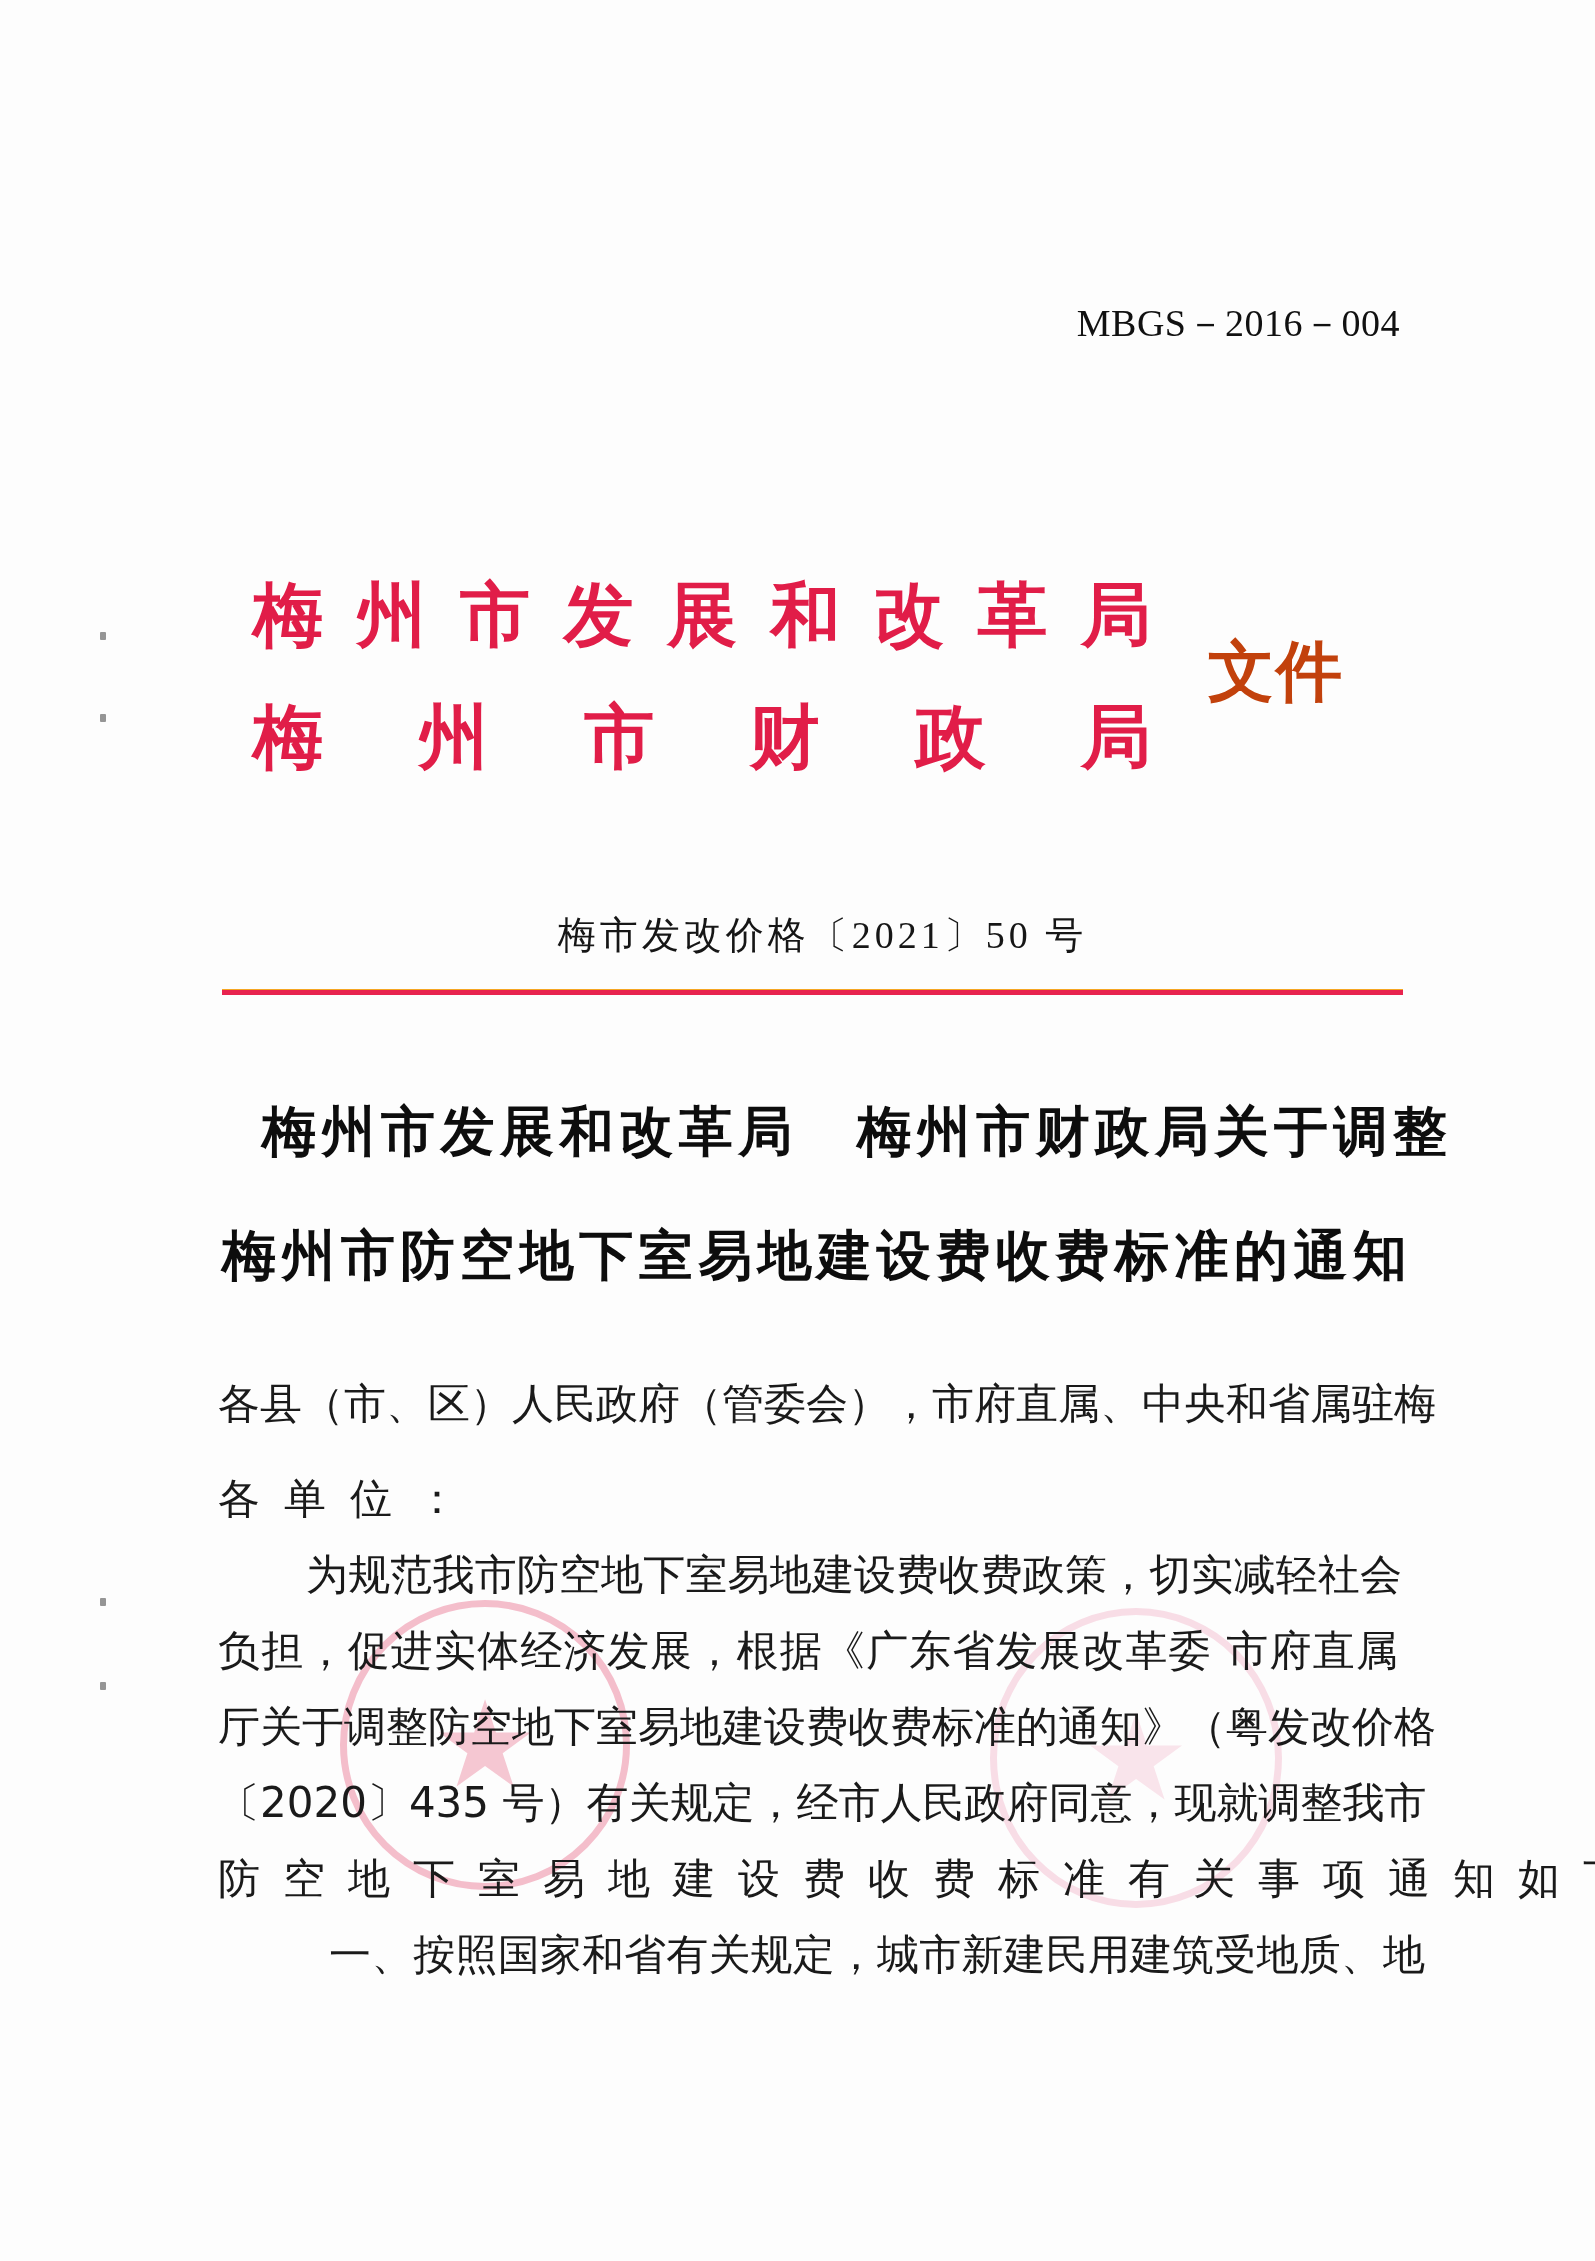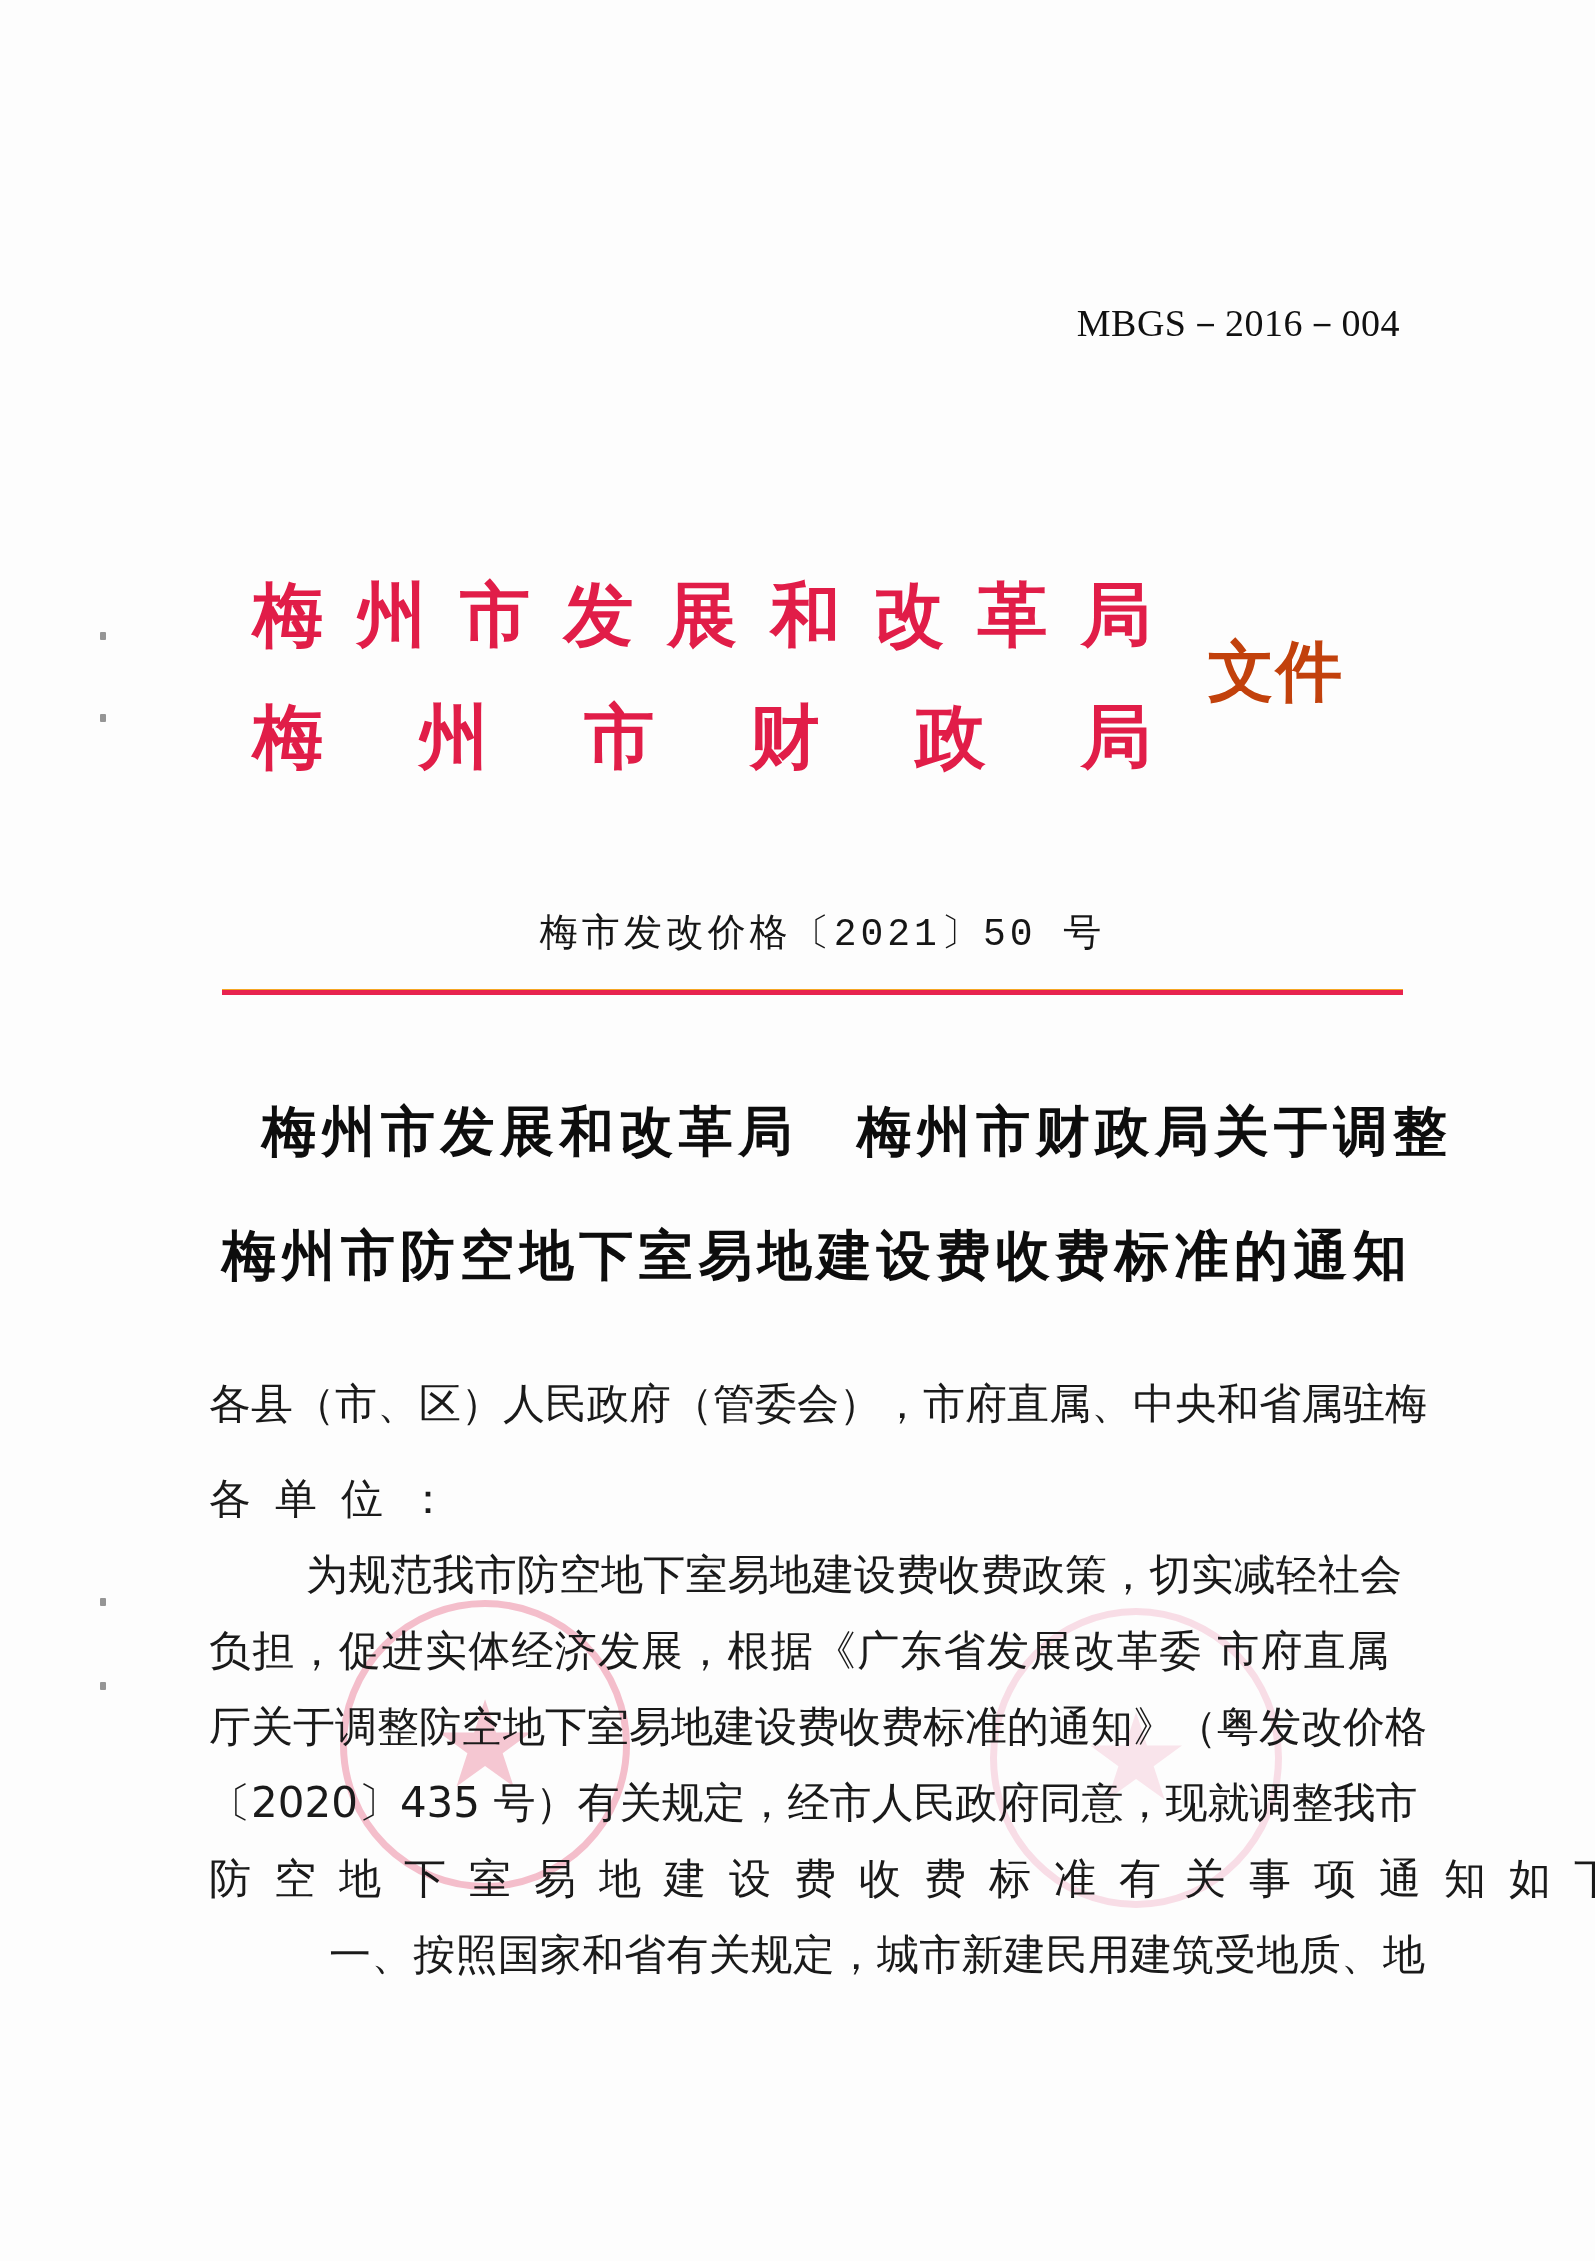--- a/index.html
+++ b/index.html
@@ -55,21 +55,21 @@
       letter-spacing: 2px;
       line-height: 1;
     }
 
     
     .doc-number {
       left: 0;
       width: 1595px;
       top: 916px;
       text-align: center;
-      font-family: Liberation Mono, monospace;
+      font-family: Liberation Serif, serif;
       font-size: 38px;
       letter-spacing: 4px;
       color: #161616;
       line-height: 1;
       padding-left: 50px;
       box-sizing: border-box;
     }
 
     .red-rule {
       left: 222px;
@@ -91,21 +91,21 @@
       color: #0d0d0d;
       white-space: nowrap;
       text-align: justify;
       text-align-last: justify;
     }
     .title-line.t1 { top: 1104px; margin-left: 40px; }
     .title-line.t2 { top: 1228px; }
 
     
     .body-line {
-      left: 209px;
+      left: 218px;
       width: 1180px;
       font-family: "DejaVu Sans", sans-serif;
       font-size: 42px;
       line-height: 1;
       color: #1a1a1a;
       white-space: nowrap;
       text-align: justify;
       text-align-last: justify;
     }
     .body-line.short { text-align-last: left; letter-spacing: 22px; }

